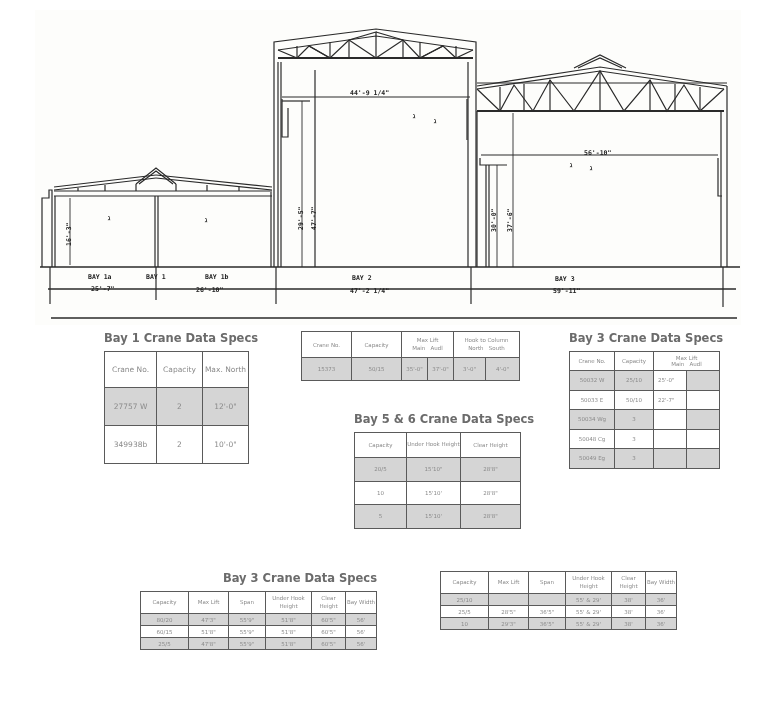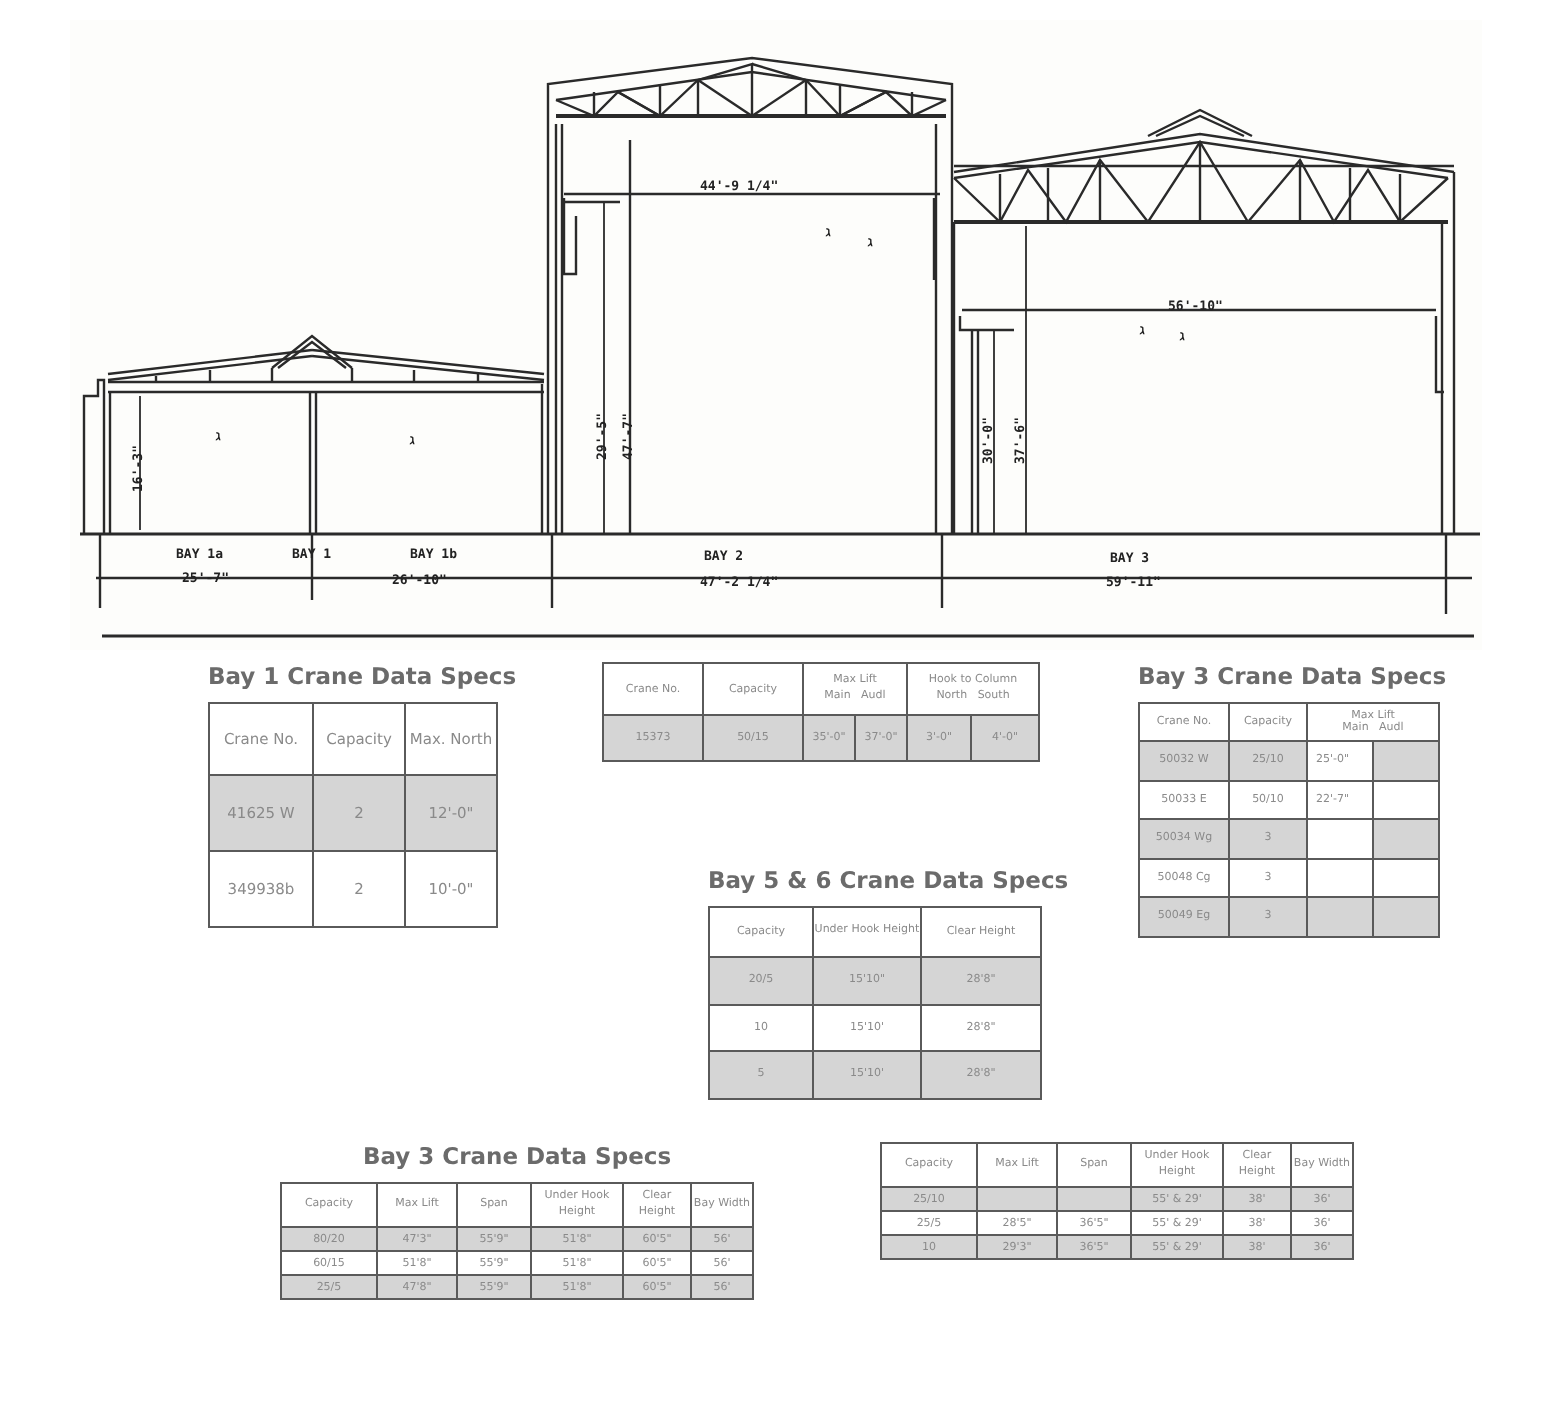--- a/index.html
+++ b/index.html
@@ -4,21 +4,21 @@
 <style>
   * { box-sizing: border-box; margin: 0; padding: 0; }
   html, body { width: 783px; height: 712px; background: #ffffff; overflow: hidden; }
   body { position: relative; font-family: "Liberation Sans", sans-serif; color: #888; }
 
   .drawing { position: absolute; left: 35px; top: 10px; width: 706px; height: 315px; background: #fdfdfb; }
   .drawing svg { position: absolute; left: 0; top: 0; }
   .dtext { font-family: "DejaVu Sans Mono", monospace; font-size: 6.5px; font-weight: bold; fill: #222; }
 
   .spec { position: absolute; }
-  .spec-title { font-family: "DejaVu Sans", sans-serif; font-weight: bold; color: #6b6b6b; font-size: 11.5px; text-align: center; white-space: nowrap; margin-bottom: 6px; }
+  .spec-title { font-family: "DejaVu Sans", sans-serif; font-weight: bold; color: #6b6b6b; font-size: 11.5px; text-align: right; white-space: nowrap; margin-bottom: 6px; }
   table { border-collapse: collapse; }
   td, th { border: 1.5px solid #5a5a5a; text-align: center; vertical-align: middle; font-family: "DejaVu Sans", sans-serif; font-weight: normal; color: #8a8a8a; }
   tr.shade td { background: #d5d5d5; }
 
   #bay1 { left: 104px; top: 331px; }
   #bay1 td, #bay1 th { font-size: 7.5px; }
   #bay1 th { height: 36px; }
   #bay1 td { height: 38px; }
   #bay1 col.c1 { width: 52px; } #bay1 col.c2 { width: 46px; } #bay1 col.c3 { width: 46px; }
 
@@ -26,21 +26,21 @@
   #bay2 th, #bay2 td { font-size: 5.5px; }
   #bay2 th { height: 26px; }
   #bay2 td { height: 23px; }
 
   #bay3 { left: 555px; top: 331px; margin-left: 14px; }
   #bay3 th, #bay3 td { font-size: 5.5px; }
   #bay3 th { height: 19px; }
   #bay3 td { height: 19.5px; }
   #bay3 td.left { text-align: left; padding-left: 4px; }
 
-  #bay56 { left: 326px; top: 433px; padding-left: 28px; }
+  #bay56 { left: 326px; top: 412px; padding-left: 28px; }
   #bay56 th, #bay56 td { font-size: 5.5px; }
   #bay56 th { height: 25px; }
   #bay56 td { height: 23.5px; }
 
   #bay8 { left: 140px; top: 571px; }
   #bay9 { left: 440px; top: 571px; }
   #bay8 th, #bay8 td, #bay9 th, #bay9 td { font-size: 5.5px; }
   #bay8 th, #bay9 th { height: 22px; line-height: 1.3; }
   #bay8 td, #bay9 td { height: 12px; }
   .lh { line-height: 1.45; }
@@ -186,21 +186,21 @@
         <col class="c2">
         <col class="c3">
       </colgroup>
     <tbody>
         <tr>
       <th>Crane No.</th>
       <th>Capacity</th>
       <th>Max. North</th>
     </tr>
     <tr class="shade">
-      <td>41625 W</td>
+      <td>27757 W</td>
       <td>2</td>
       <td>12'-0"</td>
     </tr>
     <tr>
       <td>349938b</td>
       <td>2</td>
       <td>10'-0"</td>
     </tr>
   </tbody>
     </table>

